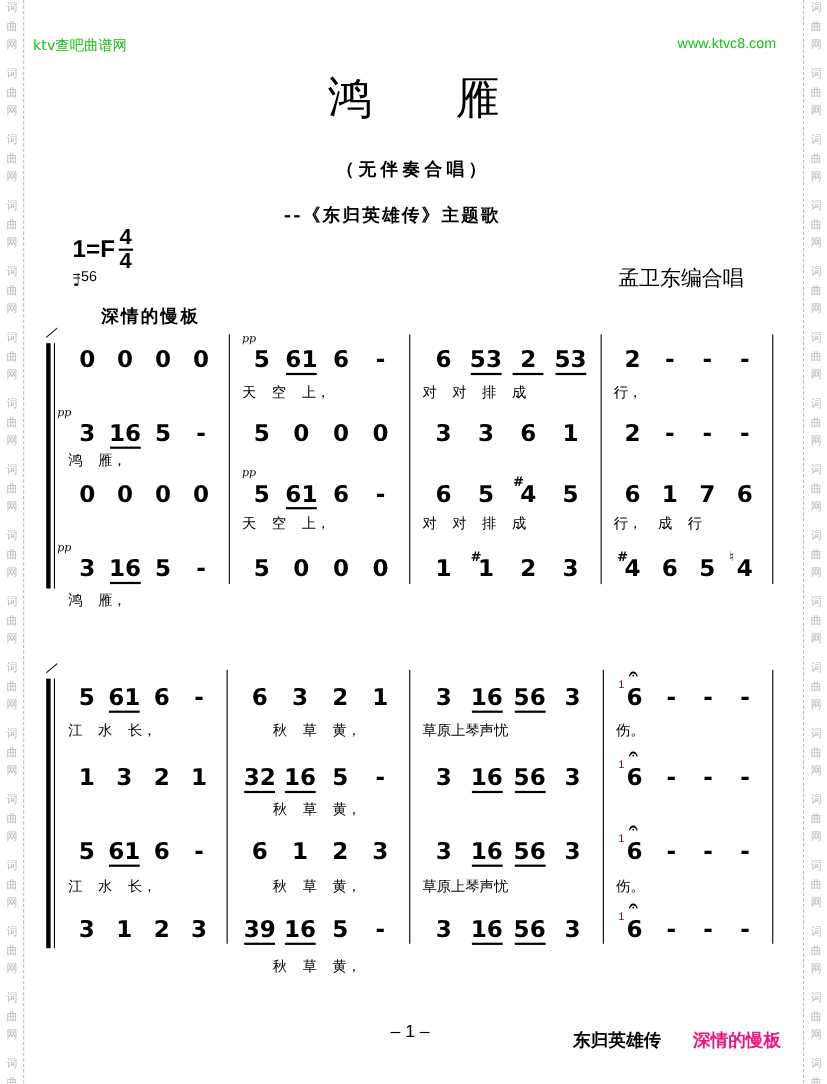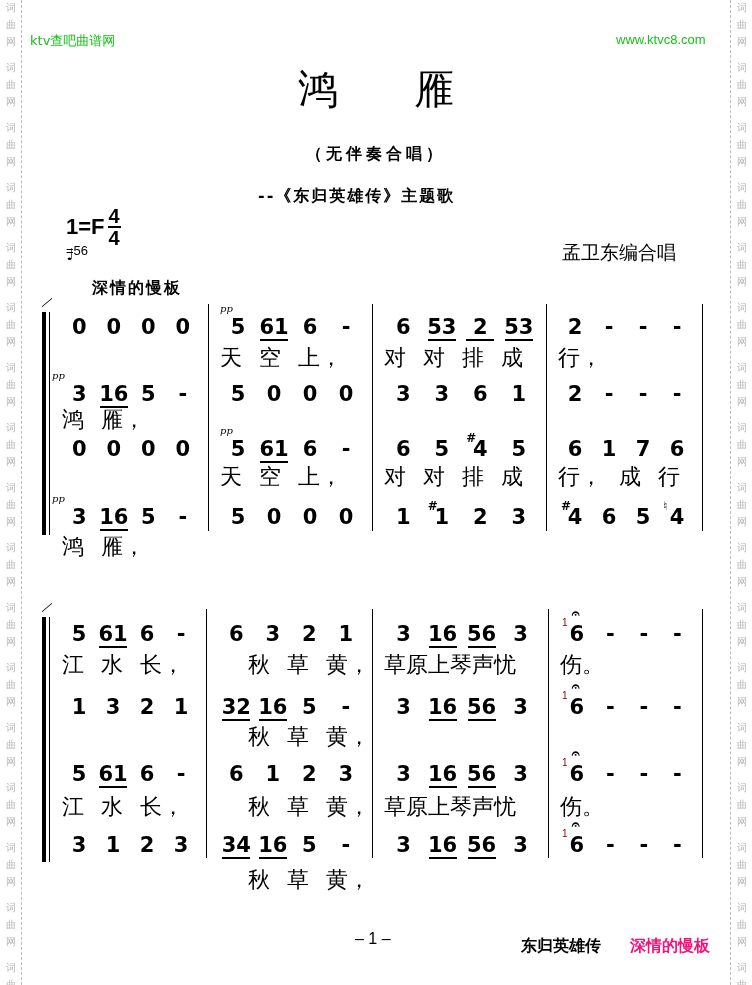--- a/index.html
+++ b/index.html
@@ -25,21 +25,21 @@
   .tempo { position:absolute; left:66px; top:243px; font-size:13px; font-family:"Liberation Sans", sans-serif; }
   .tempo .note { font-size:16px; }
   .arranger { position:absolute; left:562px; top:240px; font-size:19px; font-family:"DejaVu Sans", sans-serif; }
   .expression { position:absolute; left:92px; top:278px; font-size:16px; font-weight:bold; font-family:"DejaVu Serif", serif; letter-spacing:2px; }
   .bracket { position:absolute; left:6px; width:8px; border-left:4px solid #000; border-right:1px solid #000; }
   .bracket:before { content:""; position:absolute; left:-4px; top:-10px; width:10px; height:10px; border-top:1px solid #000; transform:skewY(-40deg); }
   .barline { position:absolute; width:1px; background:#000; }
 
   .note { position:absolute; font-family:"DejaVu Sans", sans-serif; font-weight:bold; font-size:21px; line-height:24px; text-align:center; }
   .grp { position:absolute; height:2px; background:#000; }
-  .lyric { position:absolute; font-family:"DejaVu Serif", serif; font-size:22px; line-height:20px; }
+  .lyric { position:absolute; font-family:"DejaVu Serif", serif; font-size:13px; line-height:20px; }
   .pp { position:absolute; font-family:"DejaVu Serif", serif; font-style:italic; font-size:10px; color:#000; }
   .sharp { position:absolute; font-size:12px; font-weight:bold; font-family:"DejaVu Sans", sans-serif; }
   .fermata { position:absolute; font-size:14px; line-height:14px; font-weight:bold; }
   .grace { position:absolute; font-size:10px; line-height:10px; color:#800; font-family:"Liberation Sans", sans-serif; }
 
   .page-num { position:absolute; left:355px; top:930px; font-size:16px; font-family:"Liberation Sans", sans-serif; }
   .src { position:absolute; left:521px; top:936px; font-size:16px; font-weight:bold; font-family:"DejaVu Sans", sans-serif; }
   .src-link { position:absolute; left:630px; top:936px; font-size:16px; font-weight:bold; color:#f0147a; font-family:"DejaVu Sans", sans-serif; }
 </style>
 </head>
@@ -341,21 +341,21 @@
     <div class="grace" style="left: 562px; top: 758px;">1</div>
     <div class="fermata" style="left: 571.75px; top: 746px;">𝄐</div>
     <div class="note" style="left: 593.5px; top: 762px; width: 33.5px;">-</div>
     <div class="note" style="left: 627px; top: 762px; width: 33.5px;">-</div>
     <div class="note" style="left: 660.5px; top: 762px; width: 33.5px;">-</div>
     <div class="lyric" style="left: 560px; top: 797px; width: 140px; word-spacing: 10px;">伤。</div>
     <div class="note" style="left: 62px; top: 833px; width: 34px;">3</div>
     <div class="note" style="left: 96px; top: 833px; width: 34px;">1</div>
     <div class="note" style="left: 130px; top: 833px; width: 34px;">2</div>
     <div class="note" style="left: 164px; top: 833px; width: 34px;">3</div>
-    <div class="note" style="left: 218px; top: 833px; width: 36.5px;">34</div>
+    <div class="note" style="left: 218px; top: 833px; width: 36.5px;">39</div>
     <div class="grp" style="left: 222.25px; top: 857px; width: 28px;"></div>
     <div class="note" style="left: 254.5px; top: 833px; width: 36.5px;">16</div>
     <div class="grp" style="left: 258.75px; top: 857px; width: 28px;"></div>
     <div class="note" style="left: 291px; top: 833px; width: 36.5px;">5</div>
     <div class="note" style="left: 327.5px; top: 833px; width: 36.5px;">-</div>
     <div class="lyric" style="left: 248px; top: 870px; width: 152px; word-spacing: 10px;">秋 草 黄，</div>
     <div class="note" style="left: 384px; top: 833px; width: 39px;">3</div>
     <div class="note" style="left: 423px; top: 833px; width: 39px;">16</div>
     <div class="grp" style="left: 428.5px; top: 857px; width: 28px;"></div>
     <div class="note" style="left: 462px; top: 833px; width: 39px;">56</div>

